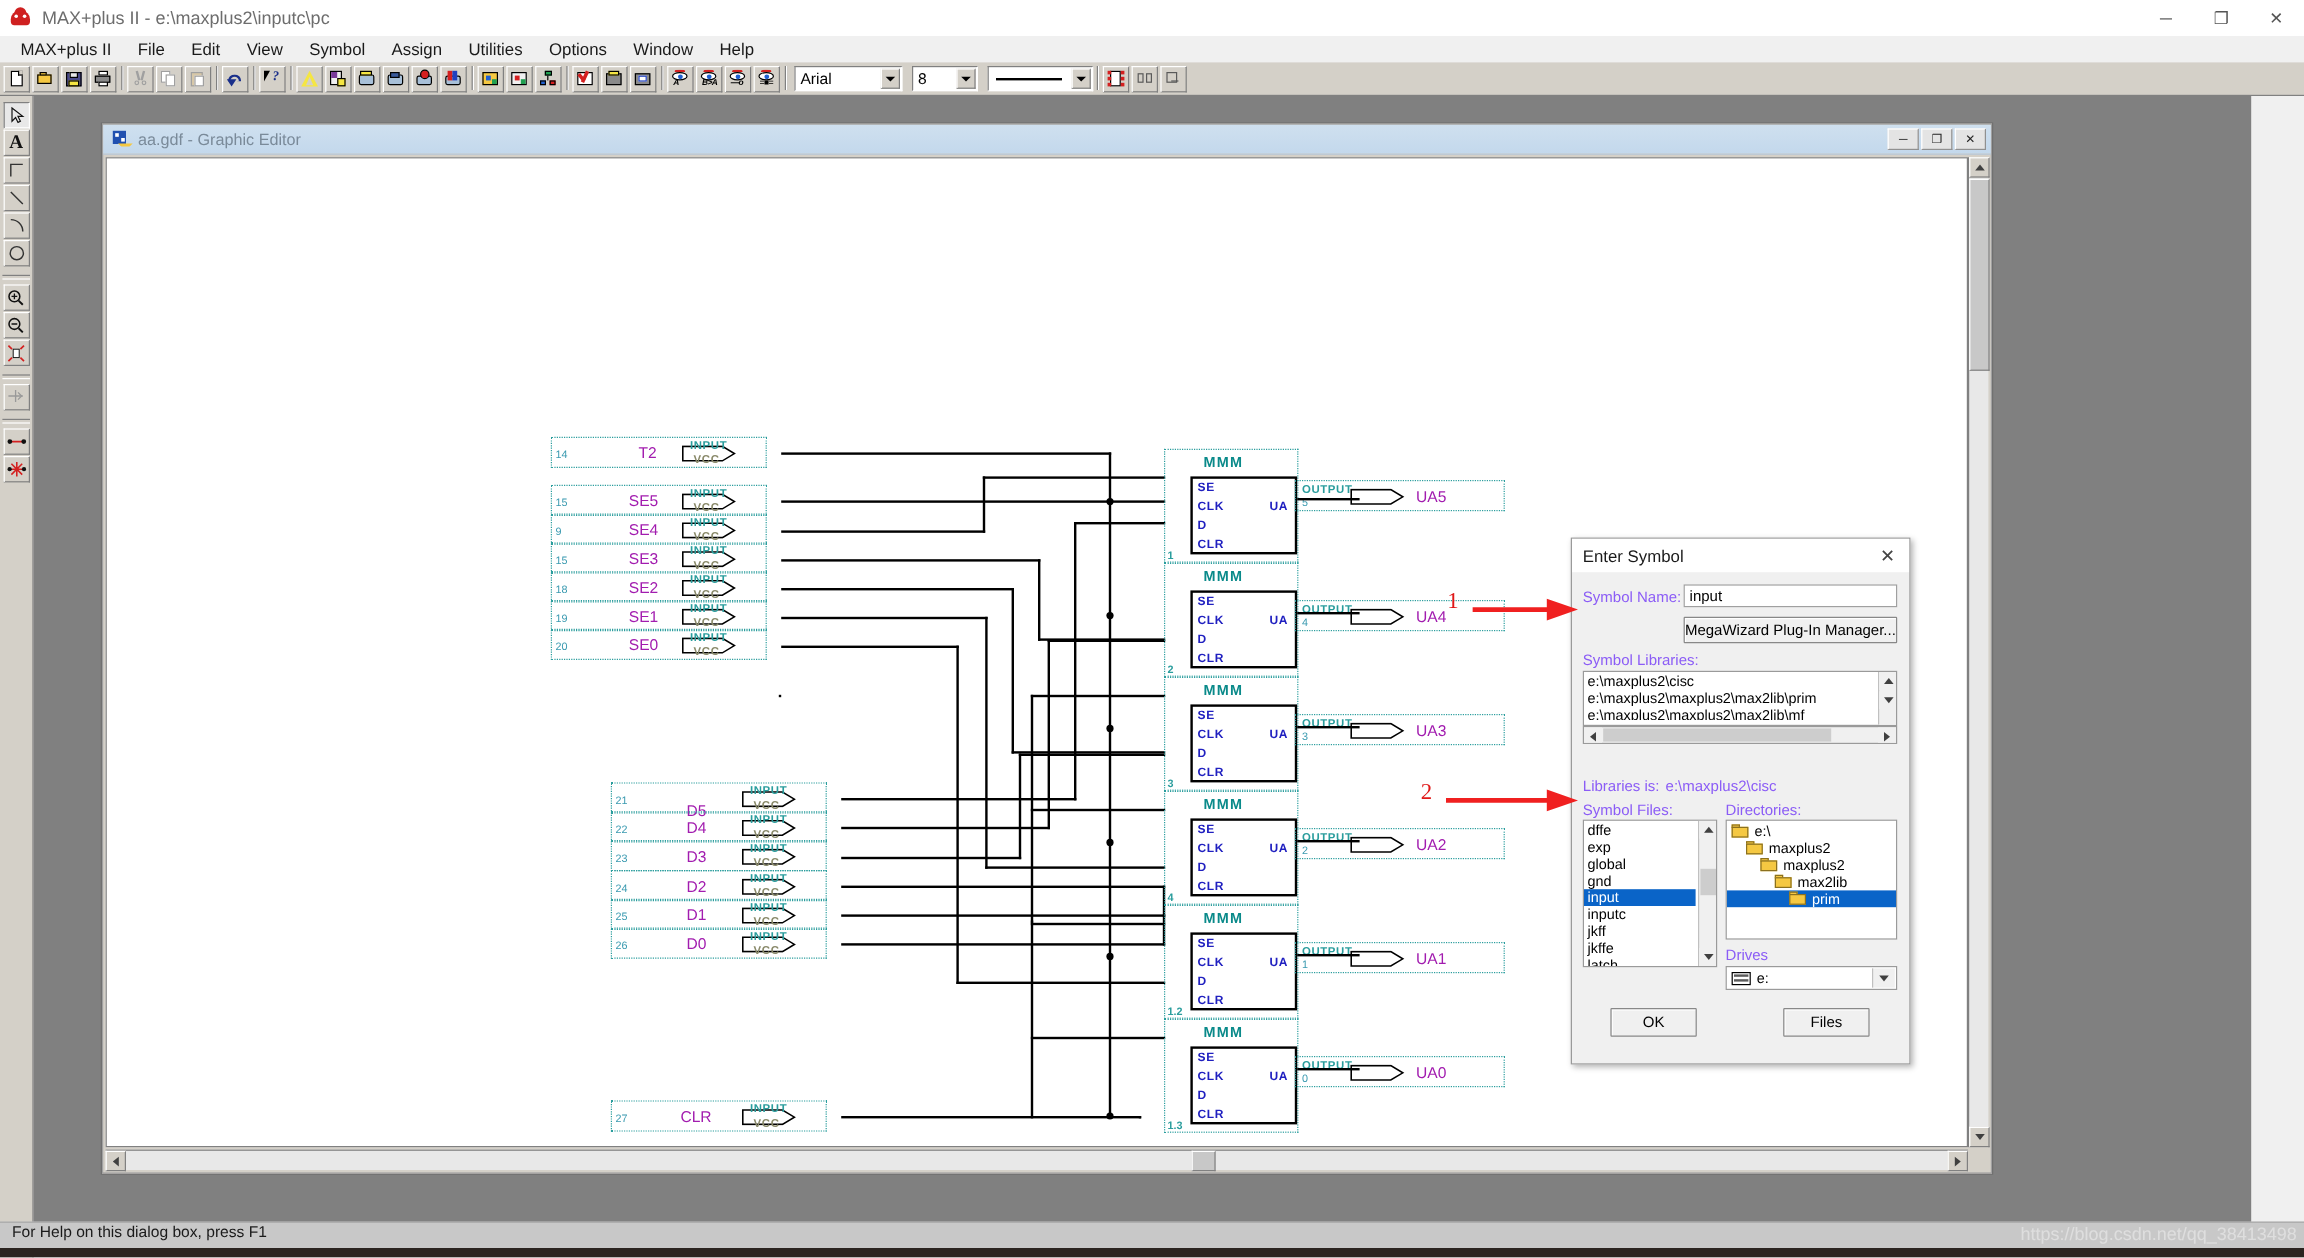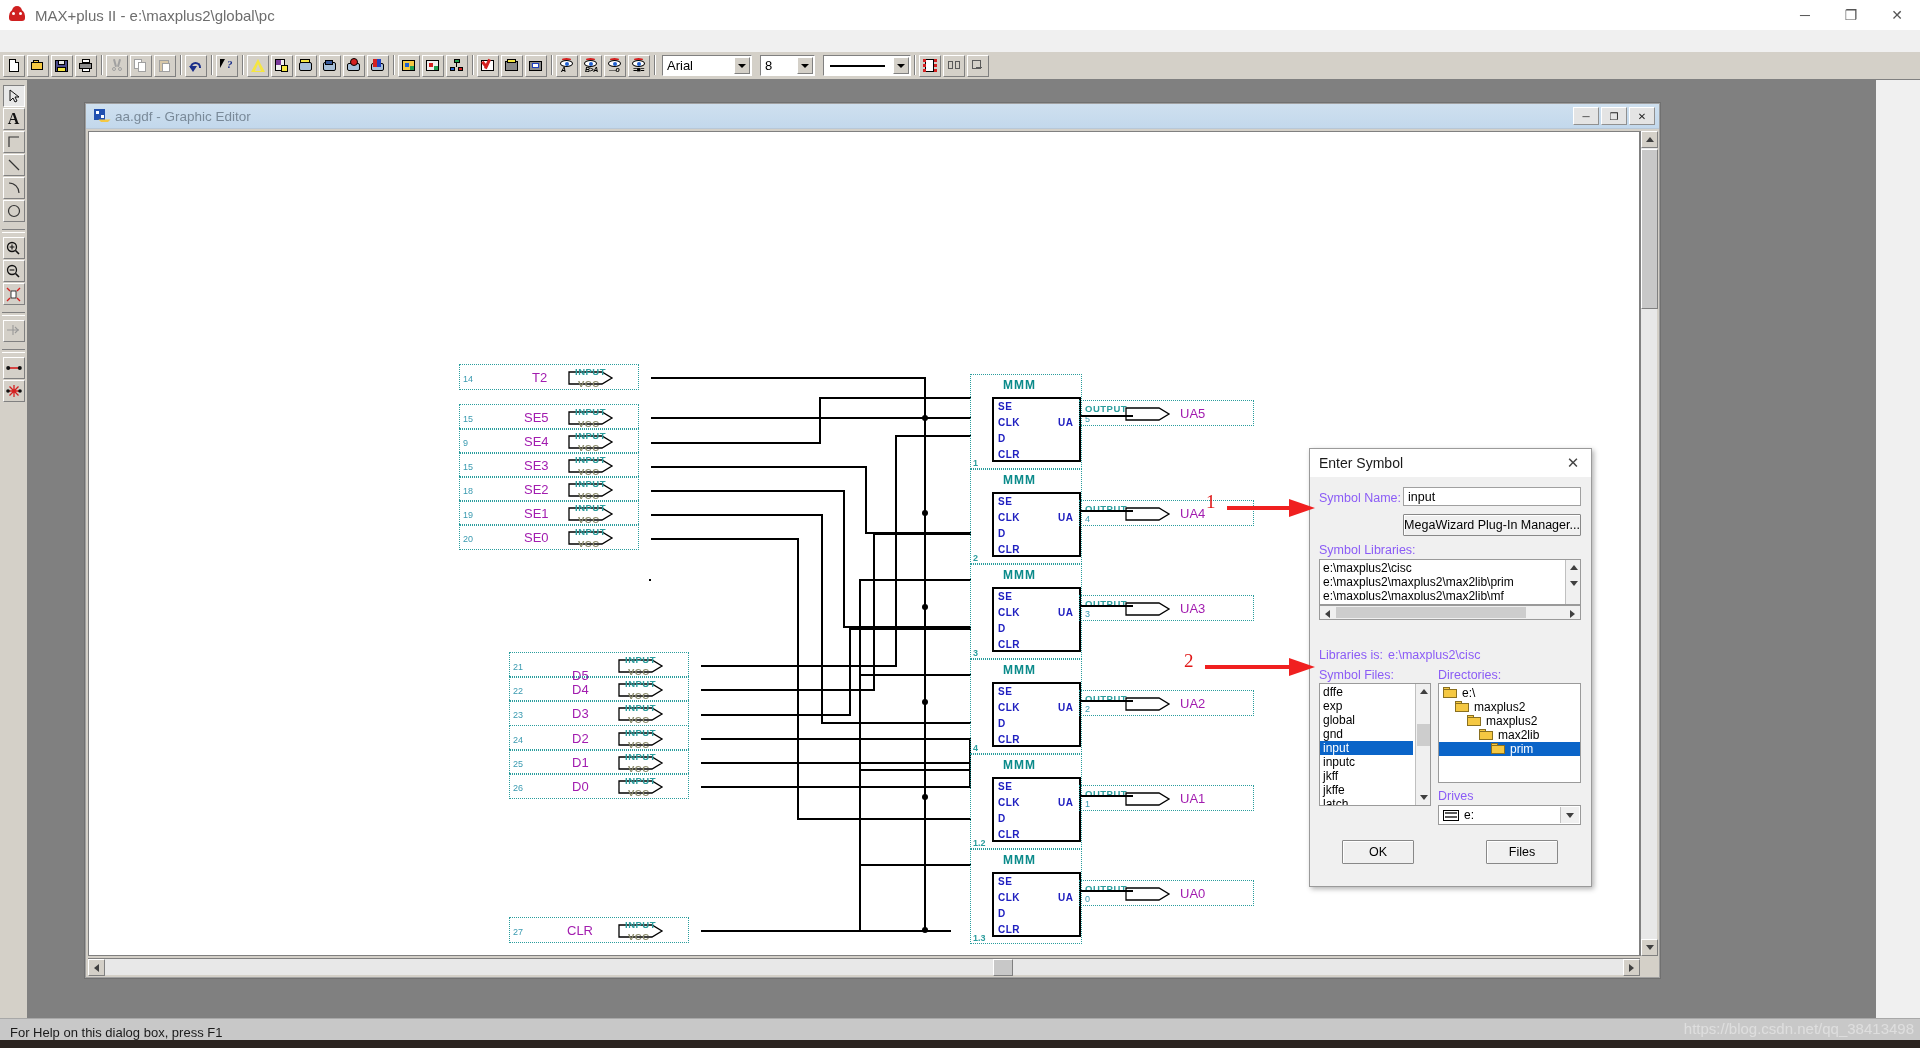--- a/index.html
+++ b/index.html
@@ -363,21 +363,21 @@
 
   
   .anno-num {
     position:absolute; font-size:19px; color:#e01818; font-family:"Liberation Serif", serif;
   }
   .anno-arrow { position:absolute; }
 
   
   .statusbar {
     position:absolute; left:0; bottom:8px; width:1920px; height:22px;
-    background:#c8c8c8; display:flex; align-items:flex-end;
+    background:#c8c8c8; display:flex; align-items:flex-start;
     border-top:1px solid #a8a8a8;
   }
   .status-text { font-size:13px; color:#1a1a1a; margin-left:10px; }
   .watermark {
     position:absolute; right:6px; top:1px; font-size:15px; color:#e0e0e0;
     font-family:"Liberation Sans",sans-serif; opacity:0.95;
   }
   .taskbar {
     position:absolute; left:0; bottom:0; width:1920px; height:8px;
     background:#2b2420;
@@ -388,28 +388,40 @@
 
 <div id="app">
 
   <div class="titlebar">
     <div class="app-icon">
       <div class="dot1"></div>
         <div class="dot2"></div>
       <div class="eye1"></div>
         <div class="eye2"></div>
     </div>
-    <div class="title-text">MAX+plus II - e:\maxplus2\global\pc</div>
+    <div class="title-text">MAX+plus II - e:\maxplus2\inputc\pc</div>
     <div class="win-buttons">
       <div class="win-btn">─</div>
       <div class="win-btn">❐</div>
       <div class="win-btn close">✕</div>
     </div>
   </div>
 
+  <div class="menubar">
+    <div class="menu-item">MAX+plus II</div>
+    <div class="menu-item">File</div>
+    <div class="menu-item">Edit</div>
+    <div class="menu-item">View</div>
+    <div class="menu-item">Symbol</div>
+    <div class="menu-item">Assign</div>
+    <div class="menu-item">Utilities</div>
+    <div class="menu-item">Options</div>
+    <div class="menu-item">Window</div>
+    <div class="menu-item">Help</div>
+  </div>
 
   <div class="toolbar">
     <div class="tb-btn">
         <span class="ic ic-new">
           <i class="p p1"></i>
           <i class="p p2"></i>
         </span>
       </div>
     <div class="tb-btn">
         <span class="ic ic-open">

